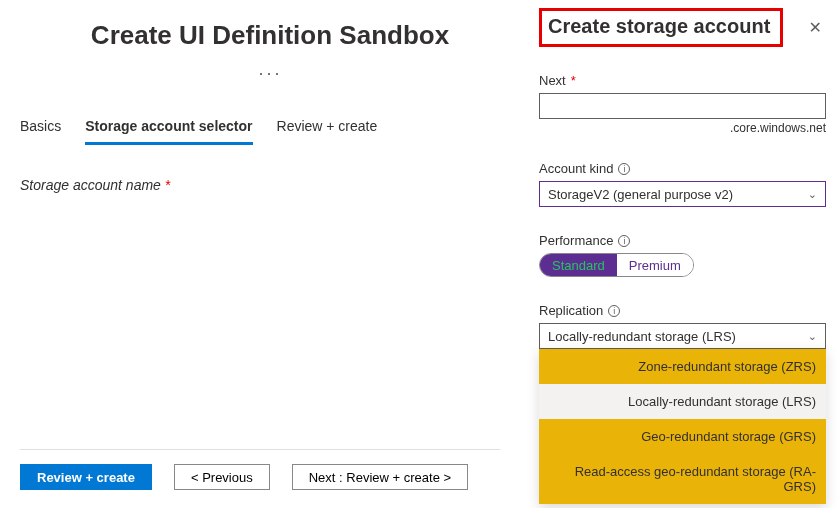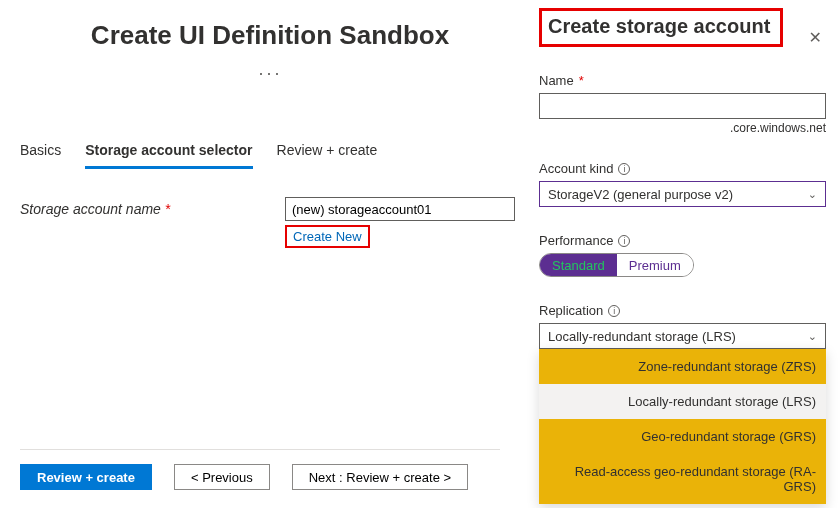--- a/index.html
+++ b/index.html
@@ -18,21 +18,21 @@
     position: absolute;
     left: 0; top: 0;
     width: 520px;
     height: 508px;
     padding: 20px 0 0 20px;
   }
   .page-title-row { display: flex; align-items: center; gap: 12px; flex-direction: column; }
   .page-title { font-size: 26px; font-weight: 600; }
   .dots { font-size: 18px; letter-spacing: 2px; color:#605e5c; cursor: pointer; }
 
-  .tabs { display: flex; gap: 24px; margin-top: 52px; border-bottom: none; }
+  .tabs { display: flex; gap: 24px; margin-top: 28px; border-bottom: none; }
   .tab { padding: 6px 0 8px 0; font-size: 14px; cursor: pointer; color:#323130; }
   .tab.active { font-weight:600; border-bottom: 3px solid #0078d4; }
 
   .form-row { display: flex; margin-top: 28px; align-items: flex-start; }
   .form-label { width: 265px; font-size: 14px; padding-top:4px;font-style:italic; }
   .req { color: #e00000; }
   .form-field { flex: 1; }
   .text-input {
     width: 230px; height: 24px;
     border: 1px solid #605e5c;
@@ -68,21 +68,21 @@
 
   
   .flyout {
     position: absolute;
     right: 0; top: 0;
     width: 315px;
     height: 508px;
     background: #fff;
     padding: 8px 14px 14px 14px;
   }
-  .flyout-title-row { display:flex; align-items:flex-end; justify-content:space-between;}
+  .flyout-title-row { display:flex; align-items:center; justify-content:space-between;}
   .flyout-title {
     font-size: 20px; font-weight: 600;
     border: 3px solid #e60000;
     padding: 4px 10px 6px 6px;
   }
   .close-x { font-size: 16px; cursor:pointer; color:#605e5c; padding:0 4px;}
 
   .field-block { margin-top: 26px; }
   .field-label { font-size: 13px; margin-bottom: 5px; display:flex; align-items:center; gap:5px;}
   .info-icon {
@@ -138,44 +138,38 @@
     <div class="tab">Basics</div>
     <div class="tab active">Storage account selector</div>
     <div class="tab">Review + create</div>
   </div>
 
   <div class="form-row">
     <div class="form-label">
       <span>Storage account name</span>
       <span class="req"> *</span>
     </div>
-    <div class="form-field">
-      <input class="text-input" type="text" value="(new) storageaccount01" style="">
-      <div class="create-new-wrap">
-        <span class="create-new">Create New</span>
-      </div>
-    </div>
   </div>
 
   <div class="footer">
     <button class="btn primary">Review + create</button>
     <button class="btn">&lt; Previous</button>
     <button class="btn">Next : Review + create &gt;</button>
   </div>
 </div>
 
 <div class="flyout">
   <div class="flyout-title-row">
     <div class="flyout-title">Create storage account</div>
     <div class="close-x">✕</div>
   </div>
 
   <div class="field-block">
     <div class="field-label">
-      <span>Name</span>
+      <span>Next</span>
       <span class="req">*</span>
     </div>
     <input class="full-input" type="text" style="">
     <div class="hint-right">.core.windows.net</div>
   </div>
 
   <div class="field-block">
     <div class="field-label">
       <span>Account kind</span>
       <span class="info-icon">i</span>

